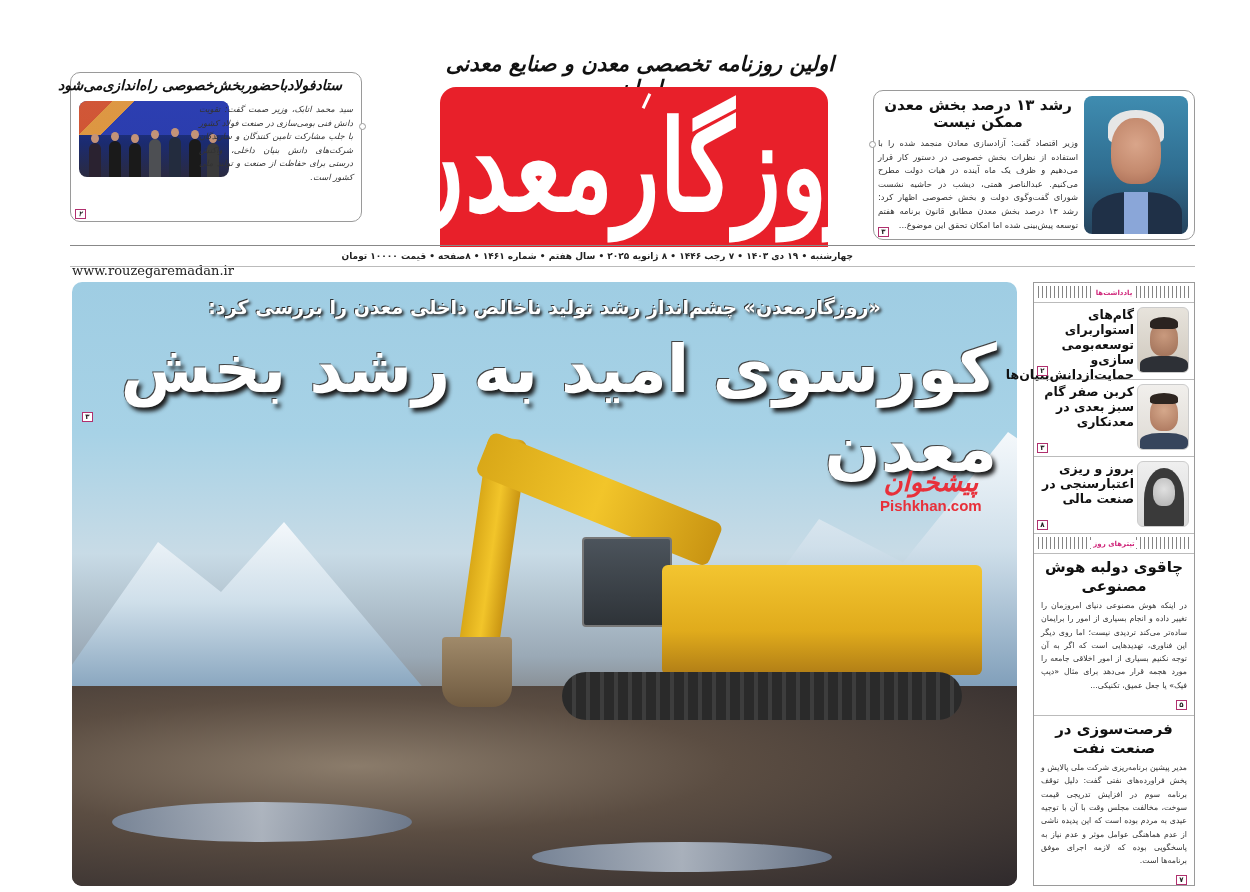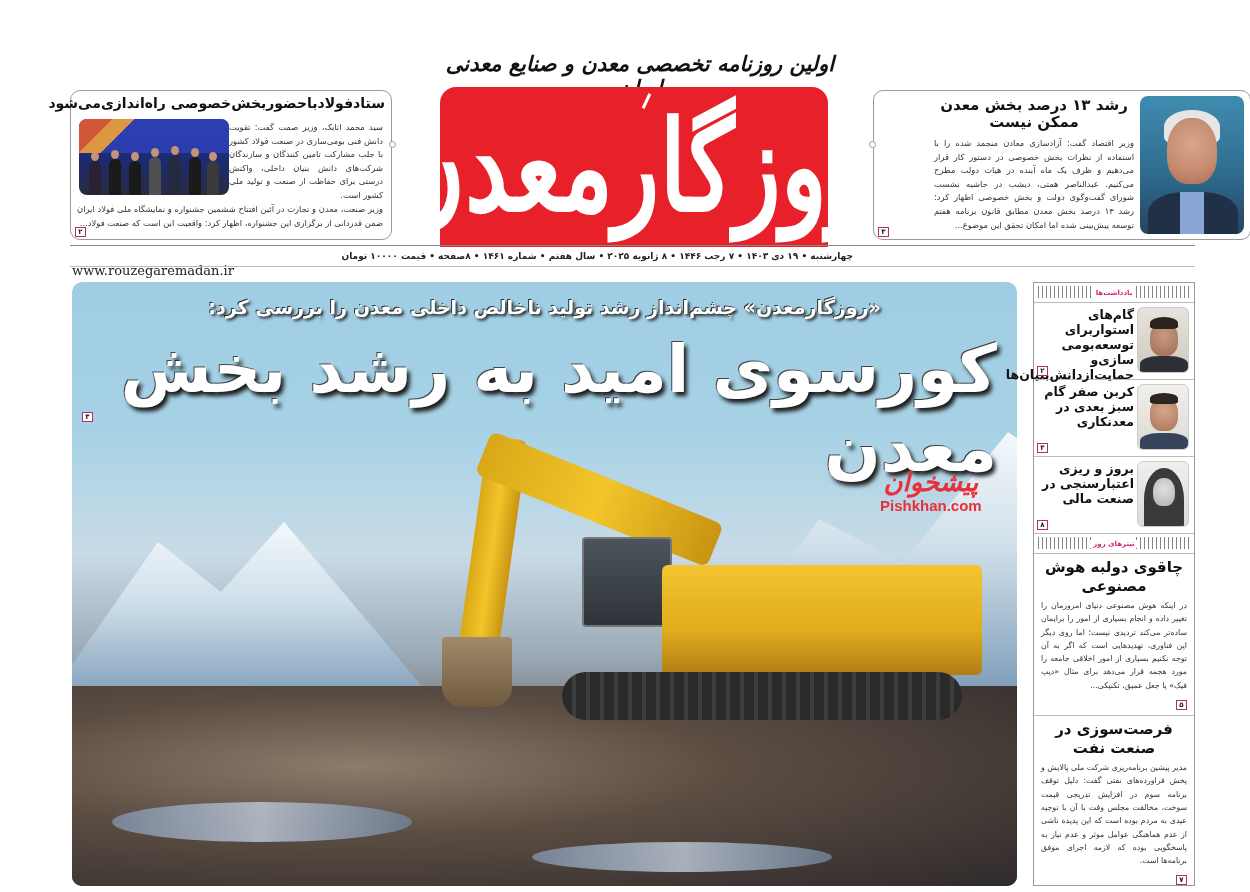--- a/index.html
+++ b/index.html
@@ -8,22 +8,22 @@
 
   .tagline { position: absolute; left: 440px; top: 52px; width: 400px; text-align: center;
     font-family: "DejaVu Sans", sans-serif; font-weight: bold; font-style: italic; font-size: 21px; color: #111; }
 
   .masthead { position: absolute; left: 440px; top: 87px; width: 388px; height: 160px;
     background: #e8202a; border-radius: 16px 16px 0 0; overflow: hidden; display: flex; align-items: center; justify-content: center; }
   .masthead .logo { font-family: "DejaVu Serif", serif; font-weight: bold; color: #fff; font-size: 96px; letter-spacing: -4px; line-height: 1; transform: scaleY(1.3); }
   .masthead .slash { position: absolute; left: 205px; top: 6px; width: 3px; height: 16px; background:#fff; transform: rotate(25deg); }
 
   .side-box { position: absolute; border: 1.5px solid #9a9a9a; border-radius: 10px; background: #fff; }
-  .box-right { left: 873px; top: 90px; width: 378px; height: 150px; }
-  .box-left  { left: 70px;  top: 90px; width: 322px; height: 150px; }
+  .box-right { left: 873px; top: 90px; width: 322px; height: 150px; }
+  .box-left  { left: 70px;  top: 72px; width: 292px; height: 150px; font-style: italic; }
   .box-dot { position: absolute; width: 7px; height: 7px; border: 1.5px solid #9a9a9a; border-radius: 50%; background: #fff; }
 
   .box-title { font-weight: bold; color: #111; text-align: center; line-height: 1.15; }
   .box-text { font-size: 8.4px; line-height: 13.6px; color: #333; text-align: justify; }
   .page-ref { display: inline-block; width: 11px; height: 10px; border: 1.3px solid #b0306e; color: #222;
     font-size: 7px; line-height: 8px; text-align: center; font-weight: bold; background: #fff; }
 
   .photo-man { position: absolute; border-radius: 8px; overflow: hidden;
     background: linear-gradient(180deg, #3f8cb0 0%, #2f6d90 55%, #26445e 100%); }
   .face { position: absolute; border-radius: 46% 46% 40% 40%; background: radial-gradient(circle at 50% 40%, #d9a58a 0%, #c48a6e 60%, #a96d55 100%); }
@@ -112,21 +112,20 @@
     <div class="banner"></div>
     <div class="person" style="left:10px; height:34px; background:#2a2230;"></div>
     <div class="person" style="left:30px; height:36px;"></div>
     <div class="person" style="left:50px; height:34px;"></div>
     <div class="person" style="left:70px; height:38px; background:#4d4f53;"></div>
     <div class="person" style="left:90px; height:40px; background:#232c3e;"></div>
     <div class="person" style="left:110px; height:38px;"></div>
     <div class="person" style="left:128px; height:34px; background:#3a3a3a;"></div>
   </div>
   <div class="box-text" style="position:absolute; right:8px; top:30px; width:154px;">سید محمد اتابک، وزیر صمت گفت: تقویت دانش فنی بومی‌سازی در صنعت فولاد کشور با جلب مشارکت تامین کنندگان و سازندگان شرکت‌های دانش بنیان داخلی، واکنش درستی برای حفاظت از صنعت و تولید ملی کشور است.</div>
-  <div class="box-text" style="position:absolute; right:8px; top:112px; width:306px;">وزیر صنعت، معدن و تجارت در آئین افتتاح ششمین جشنواره و نمایشگاه ملی فولاد ایران ضمن قدردانی از برگزاری این جشنواره، اظهار کرد: واقعیت این است که صنعت فولاد...</div>
   <span class="page-ref" style="position:absolute; left:4px; bottom:2px;">۲</span>
 </div>
 
 <div class="dateline-rule"></div>
 <div class="website">www.rouzegaremadan.ir</div>
 <div class="dateline">چهارشنبه • ۱۹ دی ۱۴۰۳ • ۷ رجب ۱۴۴۶ • ۸ ژانویه ۲۰۲۵ • سال هفتم • شماره ۱۴۶۱ • ۸صفحه • قیمت ۱۰۰۰۰ تومان</div>
 <div class="dateline-rule2"></div>
 
 <div class="hero">
   <div class="mountain" style="left:-40px; top:240px; width:420px; height:200px; clip-path: polygon(0 100%, 30% 10%, 45% 35%, 60% 0, 100% 100%);"></div>

